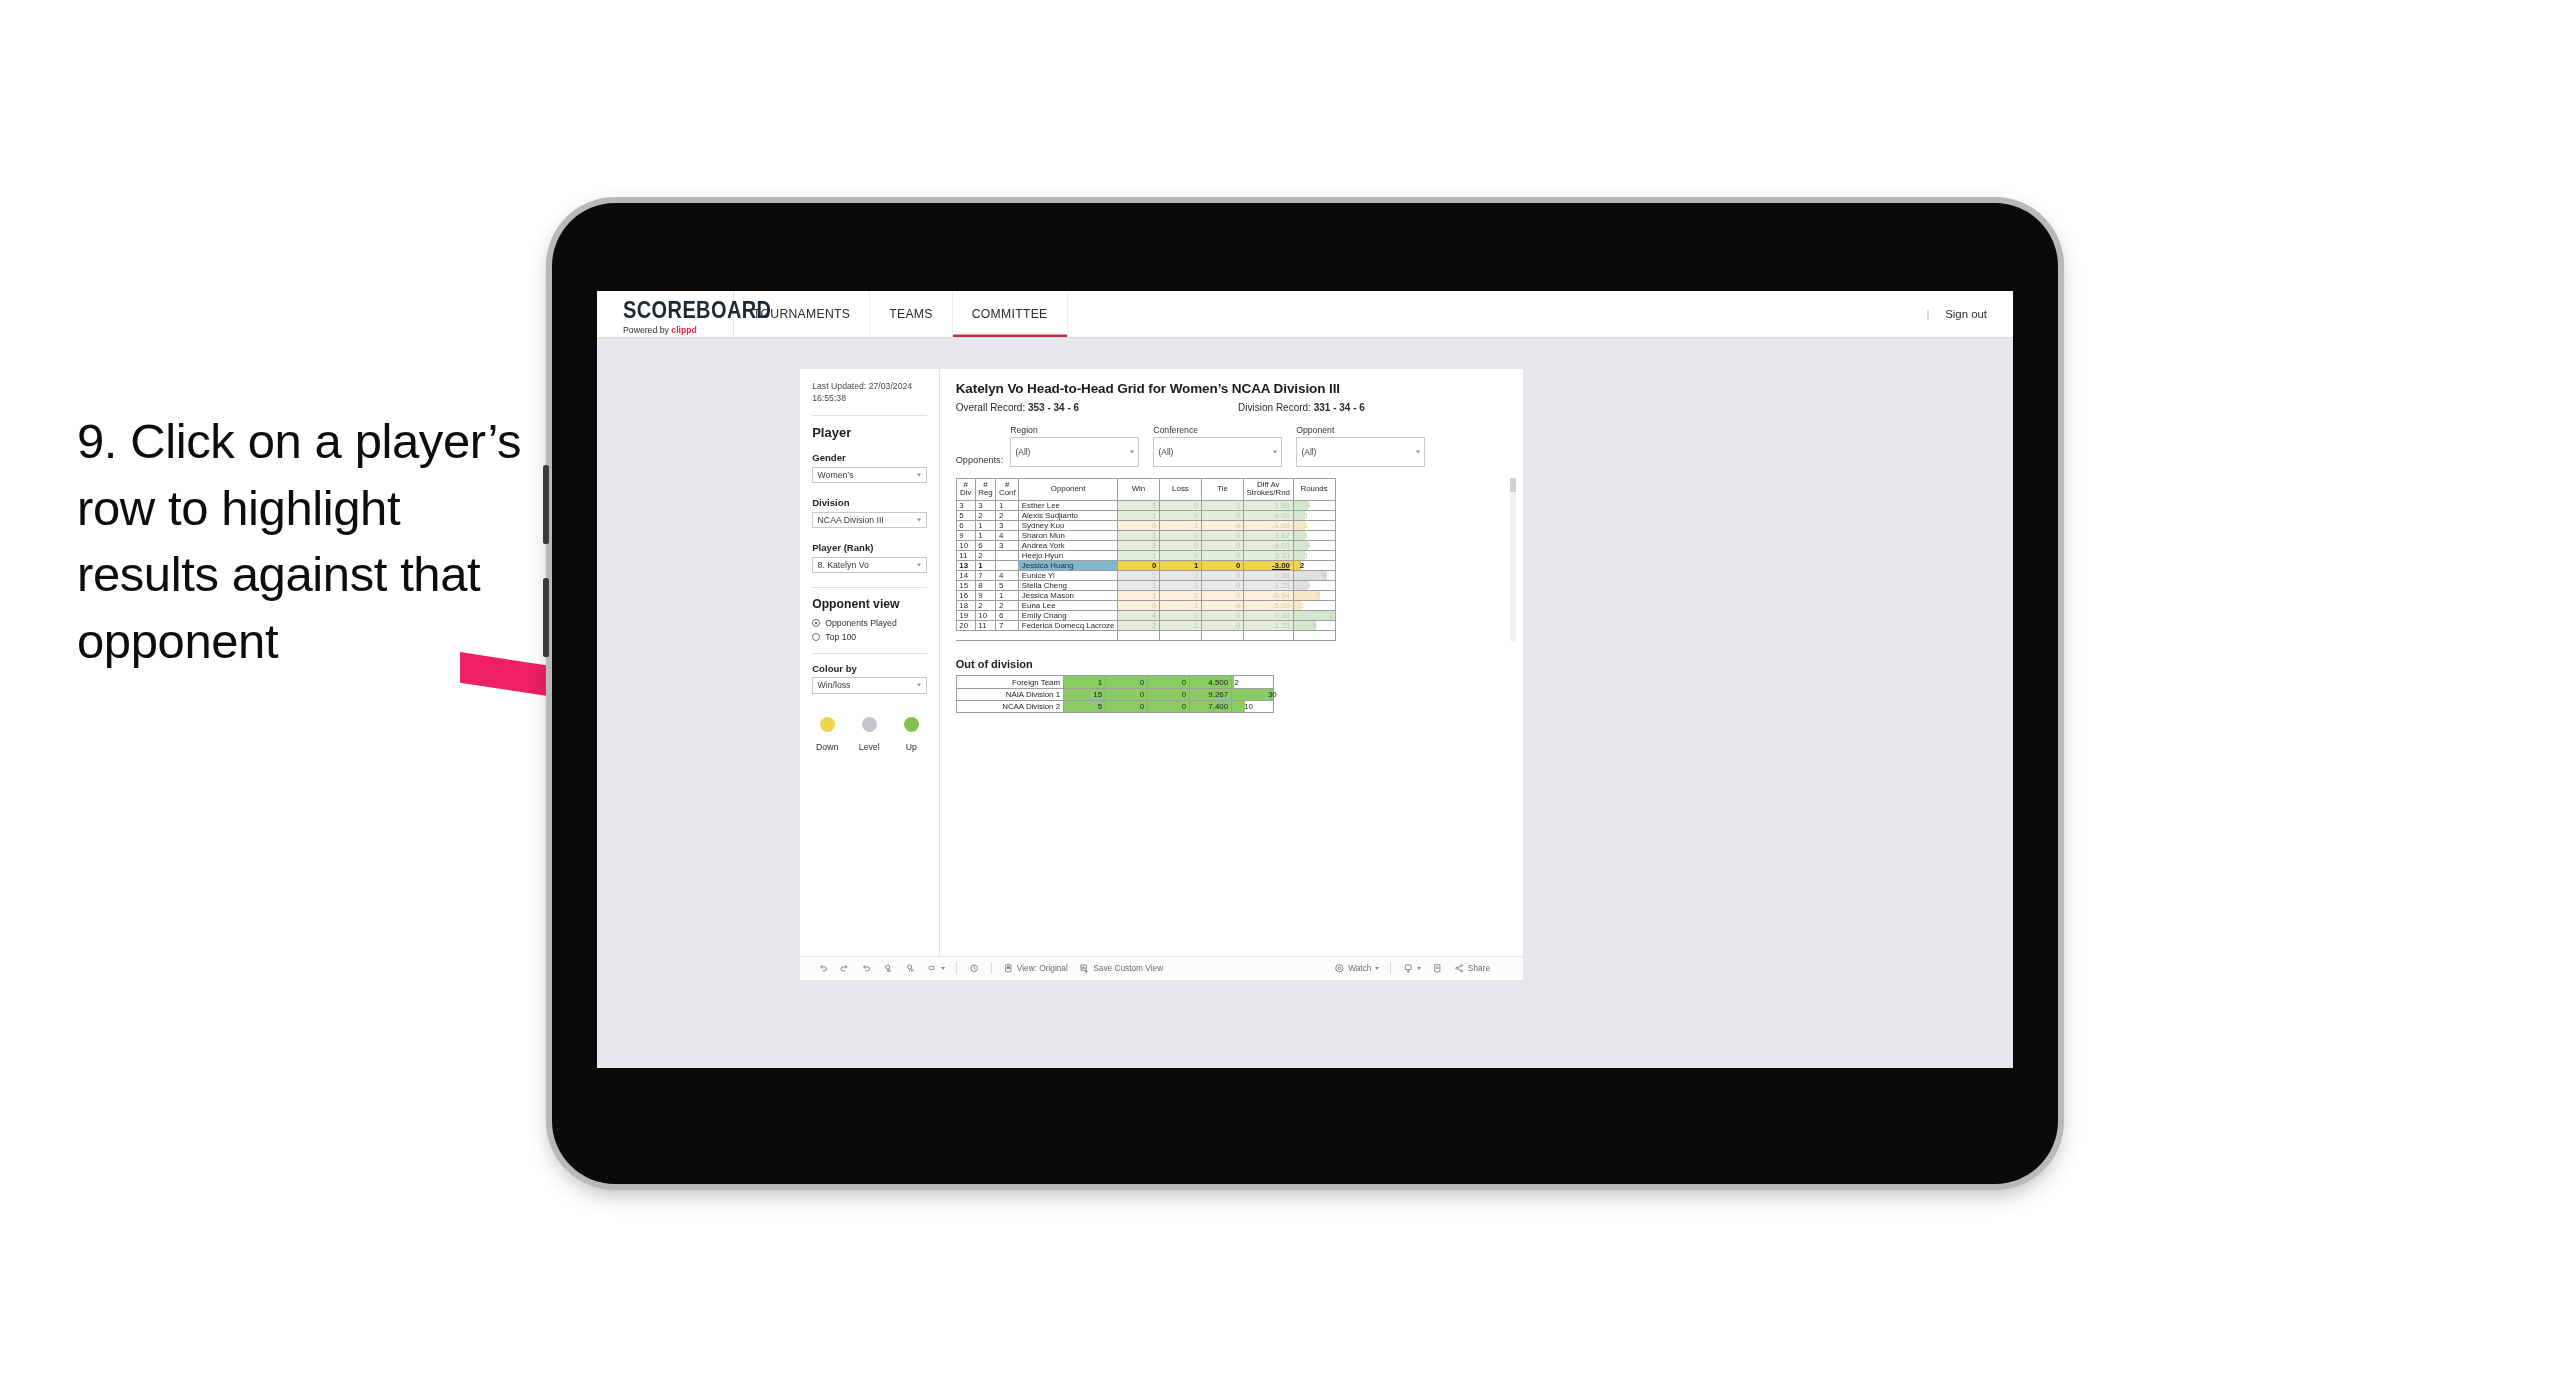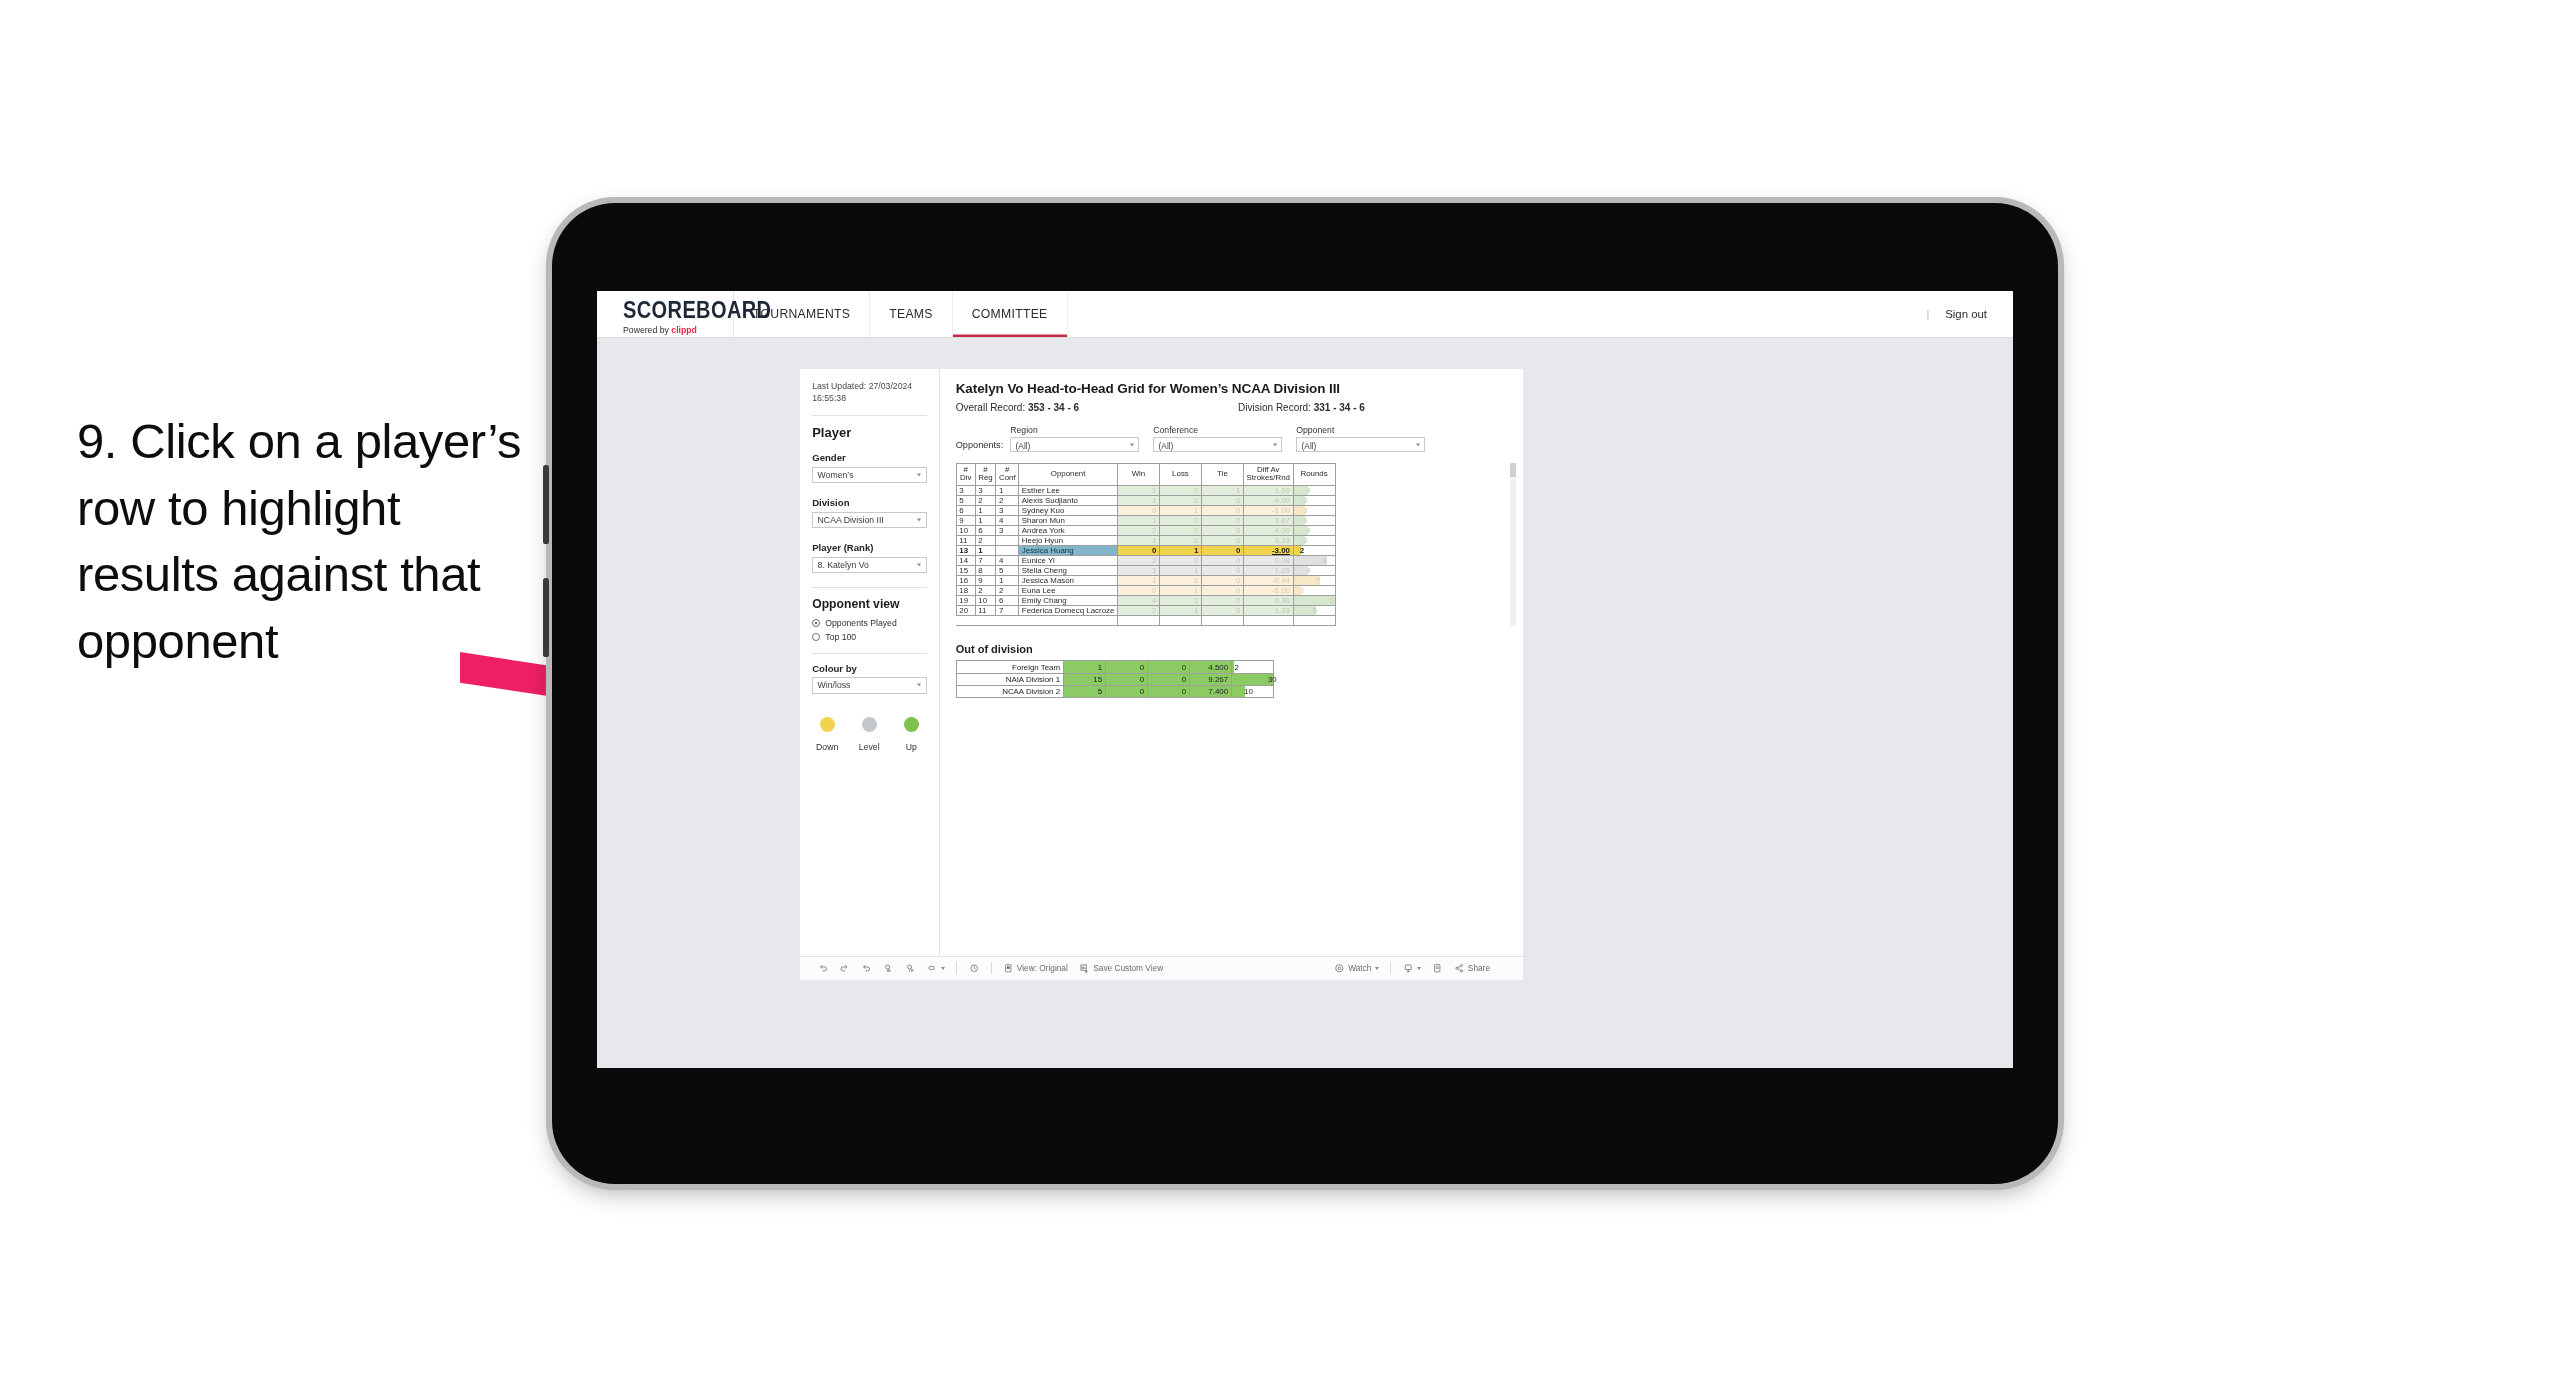--- a/index.html
+++ b/index.html
@@ -200,24 +200,24 @@
   .title { font-size: 13.5px; font-weight: 600; color:#1b1b1b; letter-spacing:-0.1px;}
   .records { display:flex; margin-top: 6.1px; font-size: 10px; color:#2b2b2b; }
   .records .r2 { margin-left: 159px; }
   .records b { font-weight: 700; }
 
   .filters { display:flex; align-items:flex-end; margin-top: 11.4px; }
   .filters .lead { font-size: 9.2px; color:#333; padding-bottom:2.6px; margin-right:7px;}
   .filt { margin-right: 14px; }
   .filt .fl { font-size: 8.7px; color:#333; margin-bottom:2.6px;}
   .filt .fs {
-    width: 129px; height: 15px;
+    width: 129px; height: 30px;
     border:0.9px solid #c9c9c9; background:#fff;
     font-size: 8.3px; color:#3d3d3d;
-    display:flex;align-items:flex-end; padding:0 4.4px;
+    display:flex;align-items:center; padding:0 4.4px;
     position:relative; cursor:pointer;
   }
   .filt .fs .caret{
     position:absolute; right:4.4px; top:50%; transform:translateY(-50%);
     width:0;height:0;border-left:2.6px solid transparent;border-right:2.6px solid transparent;border-top:3.5px solid #8a8a8a;
   }
 
   
   .grid-wrap { margin-top: 10.5px; position:relative; }
   table.grid { border-collapse: collapse; font-size: 7.9px; color:#2a2a2a; table-layout: fixed; }

